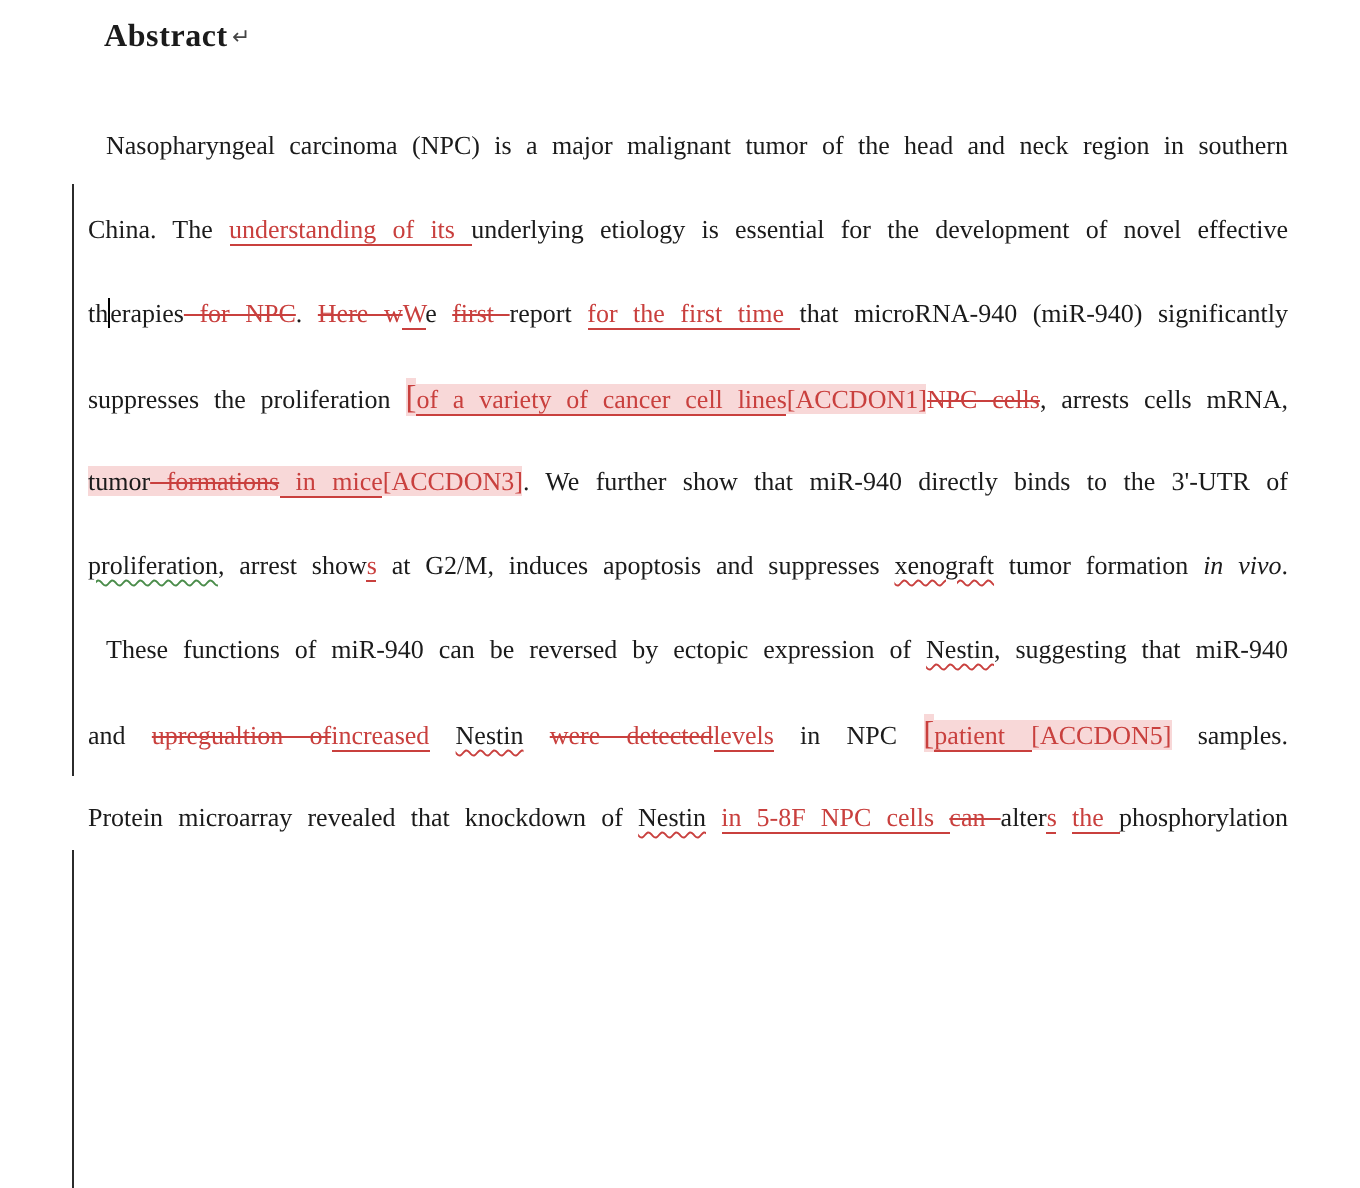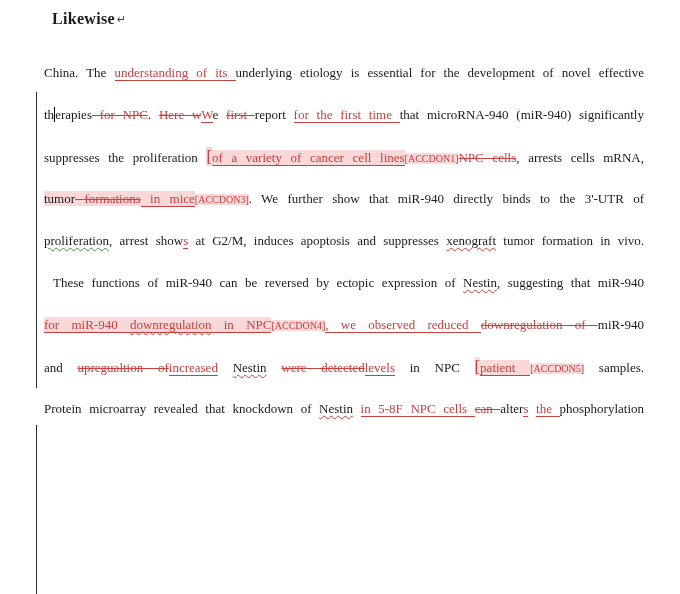--- a/index.html
+++ b/index.html
@@ -20,50 +20,50 @@
   .doc{position:absolute;left:44px;top:52px;width:600px;}
   .line{
     height:42px;line-height:42px;font-size:13px;
     text-align:justify;text-align-last:justify;overflow:hidden;
   }
   .line.indent{padding-left:9px;}
   .n{color:var(--ink);}
   .ins{color:var(--red);border-bottom:1px solid var(--red);}
   .del{color:var(--red);text-decoration:line-through;text-decoration-thickness:1px;text-decoration-color:var(--red);}
   .hl{background:var(--pink);}
-  .cm{color:var(--red);font-size:10px;}
+  .cm{color:var(--red);font-size:13px;}
   .bk{color:var(--red);font-size:16.5px;}
   .spell{
     text-decoration-line:underline;text-decoration-style:wavy;
     text-decoration-color:var(--red);text-decoration-thickness:1px;text-underline-offset:2px;
   }
   .ins.spell{border-bottom:1px solid var(--red);}
   .gram{
     text-decoration-line:underline;text-decoration-style:wavy;
     text-decoration-color:var(--green);text-decoration-thickness:1px;text-underline-offset:2px;
   }
-  .i{}
+  .i{font-style:italic;}
   .caret{display:inline-block;width:1px;height:15px;background:#000;vertical-align:-3px;}
   .change-bar{position:absolute;width:1px;background:#2b2b2b;left:36px;}
   .bar-1{top:92px;height:296px;}
   .bar-2{top:425px;height:169px;}
 </style>
 </head>
 <body>
 
 <div class="title">
-  <span>Likewise</span><span class="pilcrow">↵</span>
+  <span>Abstract</span><span class="pilcrow">↵</span>
 </div>
 
 <div class="change-bar bar-1"></div>
 <div class="change-bar bar-2"></div>
 
 <div class="doc">
+    <div class="line indent"><span class="n">Nasopharyngeal carcinoma (NPC) is a major malignant tumor of the head and neck region in southern</span></div>
     <div class="line"><span class="n">China. The </span><span class="ins">understanding of its </span><span class="n">underlying etiology is essential for the development of novel effective</span></div>
     <div class="line"><span class="n">th</span><span class="caret"></span><span class="n">erapies</span><span class="del"> for NPC</span><span class="n">. </span><span class="del">Here w</span><span class="ins">W</span><span class="n">e </span><span class="del">first </span><span class="n">report </span><span class="ins">for the first time </span><span class="n">that microRNA-940 (miR-940) significantly</span></div>
     <div class="line"><span class="n">suppresses the proliferation </span><span class="bk hl">[</span><span class="ins hl">of a variety of cancer cell lines</span><span class="cm hl">[ACCDON1]</span><span class="del">NPC cells</span><span class="n">, arrests cells mRNA,</span></div>
     <div class="line"><span class="n hl">tumor</span><span class="del hl"> formations</span><span class="ins hl"> in mice</span><span class="cm hl">[ACCDON3]</span><span class="n">. We further show that miR-940 directly binds to the 3'-UTR of</span></div>
     <div class="line"><span class="n gram">proliferation</span><span class="n">, arrest show</span><span class="ins">s</span><span class="n"> at G2/M, induces apoptosis and suppresses </span><span class="n spell">xenograft</span><span class="n"> tumor formation </span><span class="n i">in vivo</span><span class="n">.</span></div>
     <div class="line indent"><span class="n">These functions of miR-940 can be reversed by ectopic expression of </span><span class="n spell">Nestin</span><span class="n">, suggesting that miR-940</span></div>
-    <div class="line"><span class="ins hl">for miR-940 </span><span class="ins hl spell">downregulation</span><span class="ins hl"> in NPC</span><span class="cm hl">[ACCDON4]</span><span class="ins">, we observed reduced </span><span class="del">downregulation of </span><span class="n">miR-940</span></div>
     <div class="line"><span class="n">and </span><span class="del">upregualtion of</span><span class="ins">increased</span><span class="n"> </span><span class="n spell">Nestin</span><span class="n"> </span><span class="del">were detected</span><span class="ins">levels</span><span class="n"> in NPC </span><span class="bk hl">[</span><span class="ins hl">patient </span><span class="cm hl">[ACCDON5]</span><span class="n"> samples.</span></div>
     <div class="line"><span class="n">Protein microarray revealed that knockdown of </span><span class="n spell">Nestin</span><span class="n"> </span><span class="ins">in 5-8F NPC cells </span><span class="del">can </span><span class="n">alter</span><span class="ins">s</span><span class="n"> </span><span class="ins">the </span><span class="n">phosphorylation</span></div>
   </div>
 
 </body></html>

